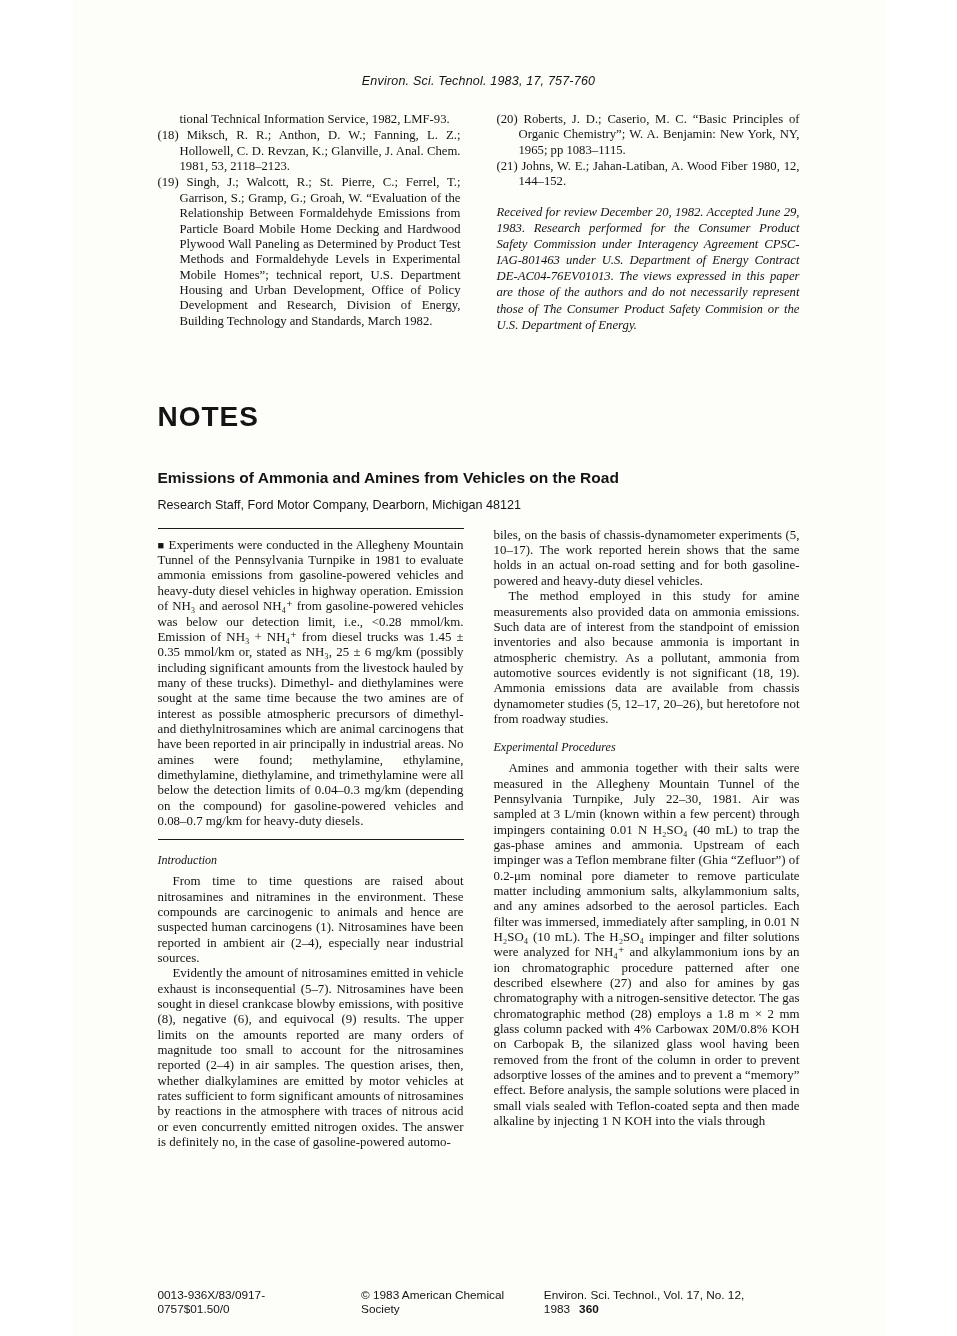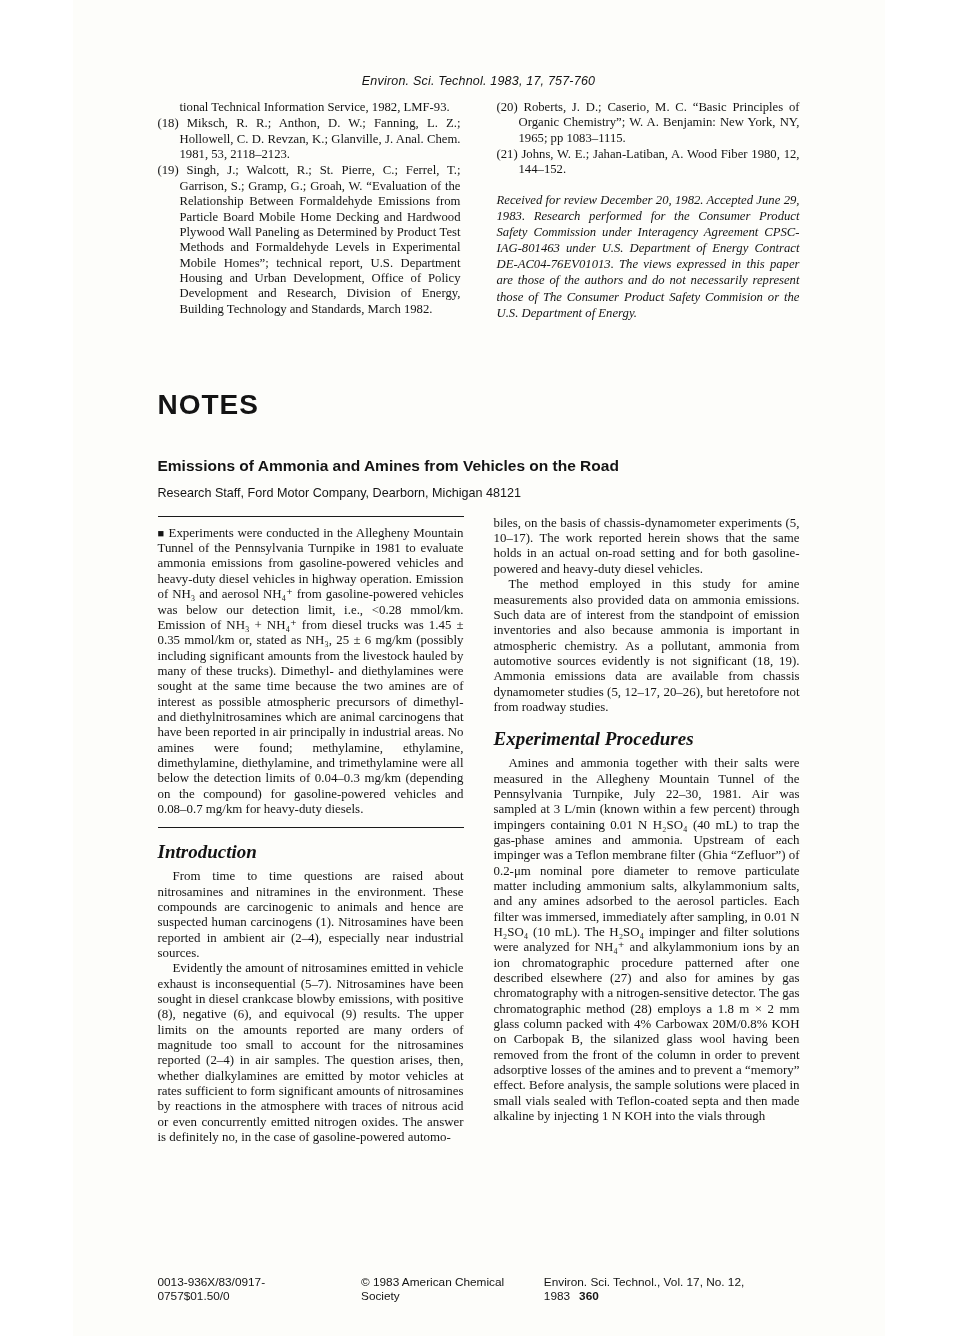--- a/index.html
+++ b/index.html
@@ -14,21 +14,21 @@
     padding:74px 85px 0 85px;
     overflow:hidden;
   }
   .journal-header {
     text-align:center;
     font-family:"Liberation Sans","DejaVu Sans",sans-serif;
     font-style:italic;
     font-size:12.5px;
     letter-spacing:0.2px;
   }
-  .refs { display:flex; gap:36px; margin-top:12px; }
+  .refs { display:flex; gap:36px; margin-top:24px; }
   .col { flex:1; min-width:0; }
   .ref {
     font-size:12.7px; line-height:1.21; text-align:justify;
     padding-left:22px; text-indent:-22px; margin-bottom:1px;
   }
   .ref.cont { text-indent:0; }
   .received {
     font-style:italic; font-size:12.7px; line-height:1.27;
     text-align:justify; margin-top:14px;
   }
@@ -50,27 +50,27 @@
     font-size:12.6px; margin-top:11px;
   }
   .body-cols { display:flex; gap:30px; margin-top:16px; }
   .rule { border-top:1.5px solid #1a1a1a; }
   .abstract {
     font-size:12.9px; line-height:1.19; text-align:justify;
     margin:9px 0 10px;
   }
   .abs-marker { font-size:11px; }
   .section-heading {
-    font-style:italic; font-weight:bold; font-size:19px;
+    font-style:italic; font-weight:normal; font-size:12px;
     margin:13px 0 6px;
   }
   .para { font-size:12.9px; line-height:1.19; text-align:justify; margin:0; }
   .para.indent { text-indent:15px; }
   .footer {
-    position:absolute; left:85px; right:85px; bottom:33px;
+    position:absolute; left:85px; right:85px; bottom:20px;
     display:flex; justify-content:space-between; align-items:baseline;
     font-family:"Liberation Sans","DejaVu Sans",sans-serif;
     font-size:11.8px;
   }
   .footer-left { display:flex; gap:26px; }
   .footer-page { font-weight:bold; margin-left:9px; }
 </style>
 </head>
 <body>
 

